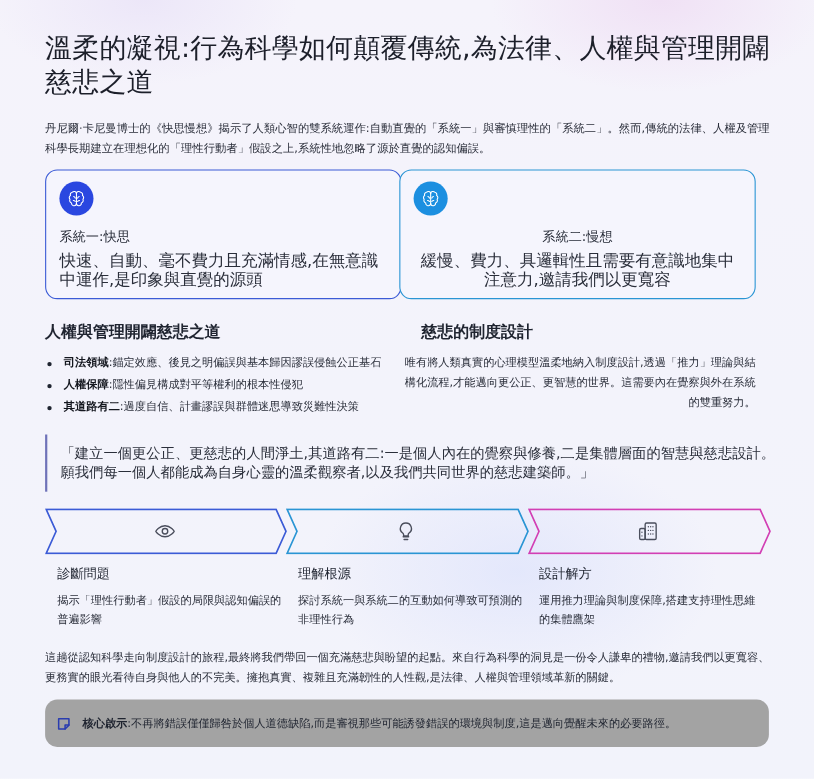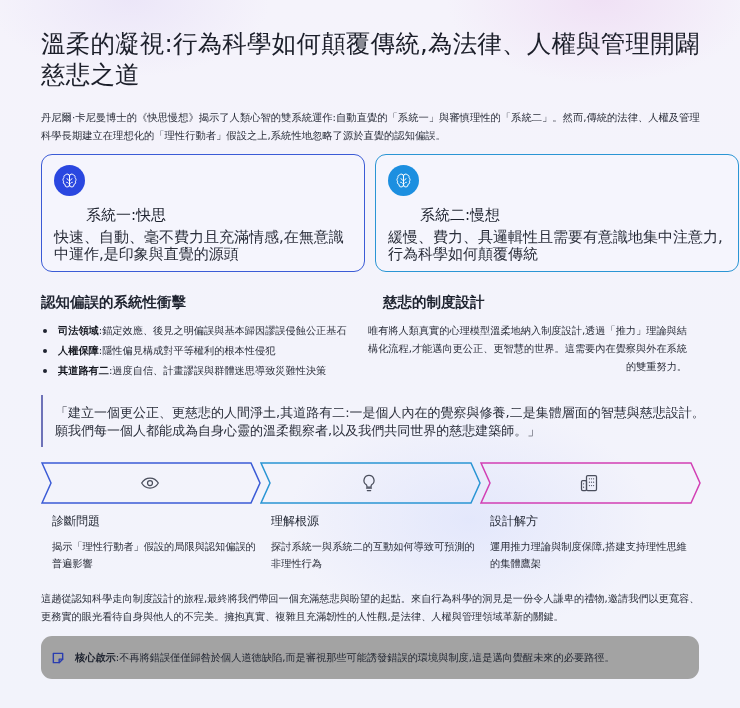--- a/index.html
+++ b/index.html
@@ -25,28 +25,28 @@
     position: absolute; left: 0; top: 108px; width: 660px;
     font-size: 10.3px; line-height: 18px; color: #2a2e3a;
   }
 
   .card {
     position: absolute; top: 154px; width: 324px; height: 118px;
     border-radius: 11px; border: 1.5px solid; background: #f5f5fd;
     padding: 10px 12px 0 12px;
   }
   .card.c1 { left: 0; border-color: #3b5bd6; }
-  .card.c2 { left: 334px; border-color: #2a95d4; width: 364px; }
+  .card.c2 { left: 322px; border-color: #2a95d4; width: 324px; text-align: center; }
   .card .badge {
     width: 31px; height: 31px; border-radius: 50%;
     display: flex; align-items: center; justify-content: center;
   }
   .card.c1 .badge { background: #2a47e0; }
   .card.c2 .badge { background: #1c8fe0; }
-  .card .ctitle { margin-top: 11px; font-size: 15px; line-height: 16px; color: #1f2430; margin-left: 32px; }
+  .card .ctitle { margin-top: 11px; font-size: 12px; line-height: 16px; color: #1f2430; }
   .card .cdesc { margin-top: 6px; font-size: 15px; line-height: 17px; color: #2a2e3a; }
 
   .h2 { position: absolute; font-size: 14.5px; line-height: 20px; color: #1f2430; }
   .h2.left { left: 0; top: 292px; }
   .h2.right { left: 342px; top: 292px; }
 
   .bullets { position: absolute; left: 0; top: 321px; width: 330px; list-style: none; }
   .bullets li {
     position: relative; padding-left: 17px; font-size: 10.2px; line-height: 20px; color: #2a2e3a;
   }
@@ -114,24 +114,24 @@
   <div class="card c2">
     <div class="badge">
       <svg width="17" height="17" viewBox="0 0 24 24" fill="none" stroke="#ffffff" stroke-width="1.4" stroke-linecap="round" stroke-linejoin="round">
         <path d="M12 4.5v15"></path>
         <path d="M12 5.5a3 3 0 0 0-5.2-1.6A3 3 0 0 0 4.3 8a3.2 3.2 0 0 0-.6 5 3.2 3.2 0 0 0 2 4.6A3 3 0 0 0 12 18.5"></path>
         <path d="M12 5.5a3 3 0 0 1 5.2-1.6A3 3 0 0 1 19.7 8a3.2 3.2 0 0 1 .6 5 3.2 3.2 0 0 1-2 4.6A3 3 0 0 1 12 18.5"></path>
         <path d="M8.5 9.5c1 .3 1.8 1 2 2M15.5 9.5c-1 .3-1.8 1-2 2M8 14.5c1 0 2 .5 2.5 1.3M16 14.5c-1 0-2 .5-2.5 1.3"></path>
       </svg>
     </div>
     <div class="ctitle">系統二:慢想</div>
-    <div class="cdesc">緩慢、費力、具邏輯性且需要有意識地集中注意力,行為科學如何顛覆傳統</div>
+    <div class="cdesc">緩慢、費力、具邏輯性且需要有意識地集中注意力,邀請我們以更寬容</div>
   </div>
 
-  <h2 class="h2 left">認知偏誤的系統性衝擊</h2>
+  <h2 class="h2 left">人權與管理開闢慈悲之道</h2>
   <ul class="bullets">
     <li><b>司法領域</b><span>:錨定效應、後見之明偏誤與基本歸因謬誤侵蝕公正基石</span></li>
     <li><b>人權保障</b><span>:隱性偏見構成對平等權利的根本性侵犯</span></li>
     <li><b>其道路有二</b><span>:過度自信、計畫謬誤與群體迷思導致災難性決策</span></li>
   </ul>
 
   <h2 class="h2 right">慈悲的制度設計</h2>
   <p class="rightpara">唯有將人類真實的心理模型溫柔地納入制度設計,透過「推力」理論與結構化流程,才能邁向更公正、更智慧的世界。這需要內在覺察與外在系統的雙重努力。</p>
 
   <blockquote class="quote">「建立一個更公正、更慈悲的人間淨土,其道路有二:一是個人內在的覺察與修養,二是集體層面的智慧與慈悲設計。願我們每一個人都能成為自身心靈的溫柔觀察者,以及我們共同世界的慈悲建築師。」</blockquote>

